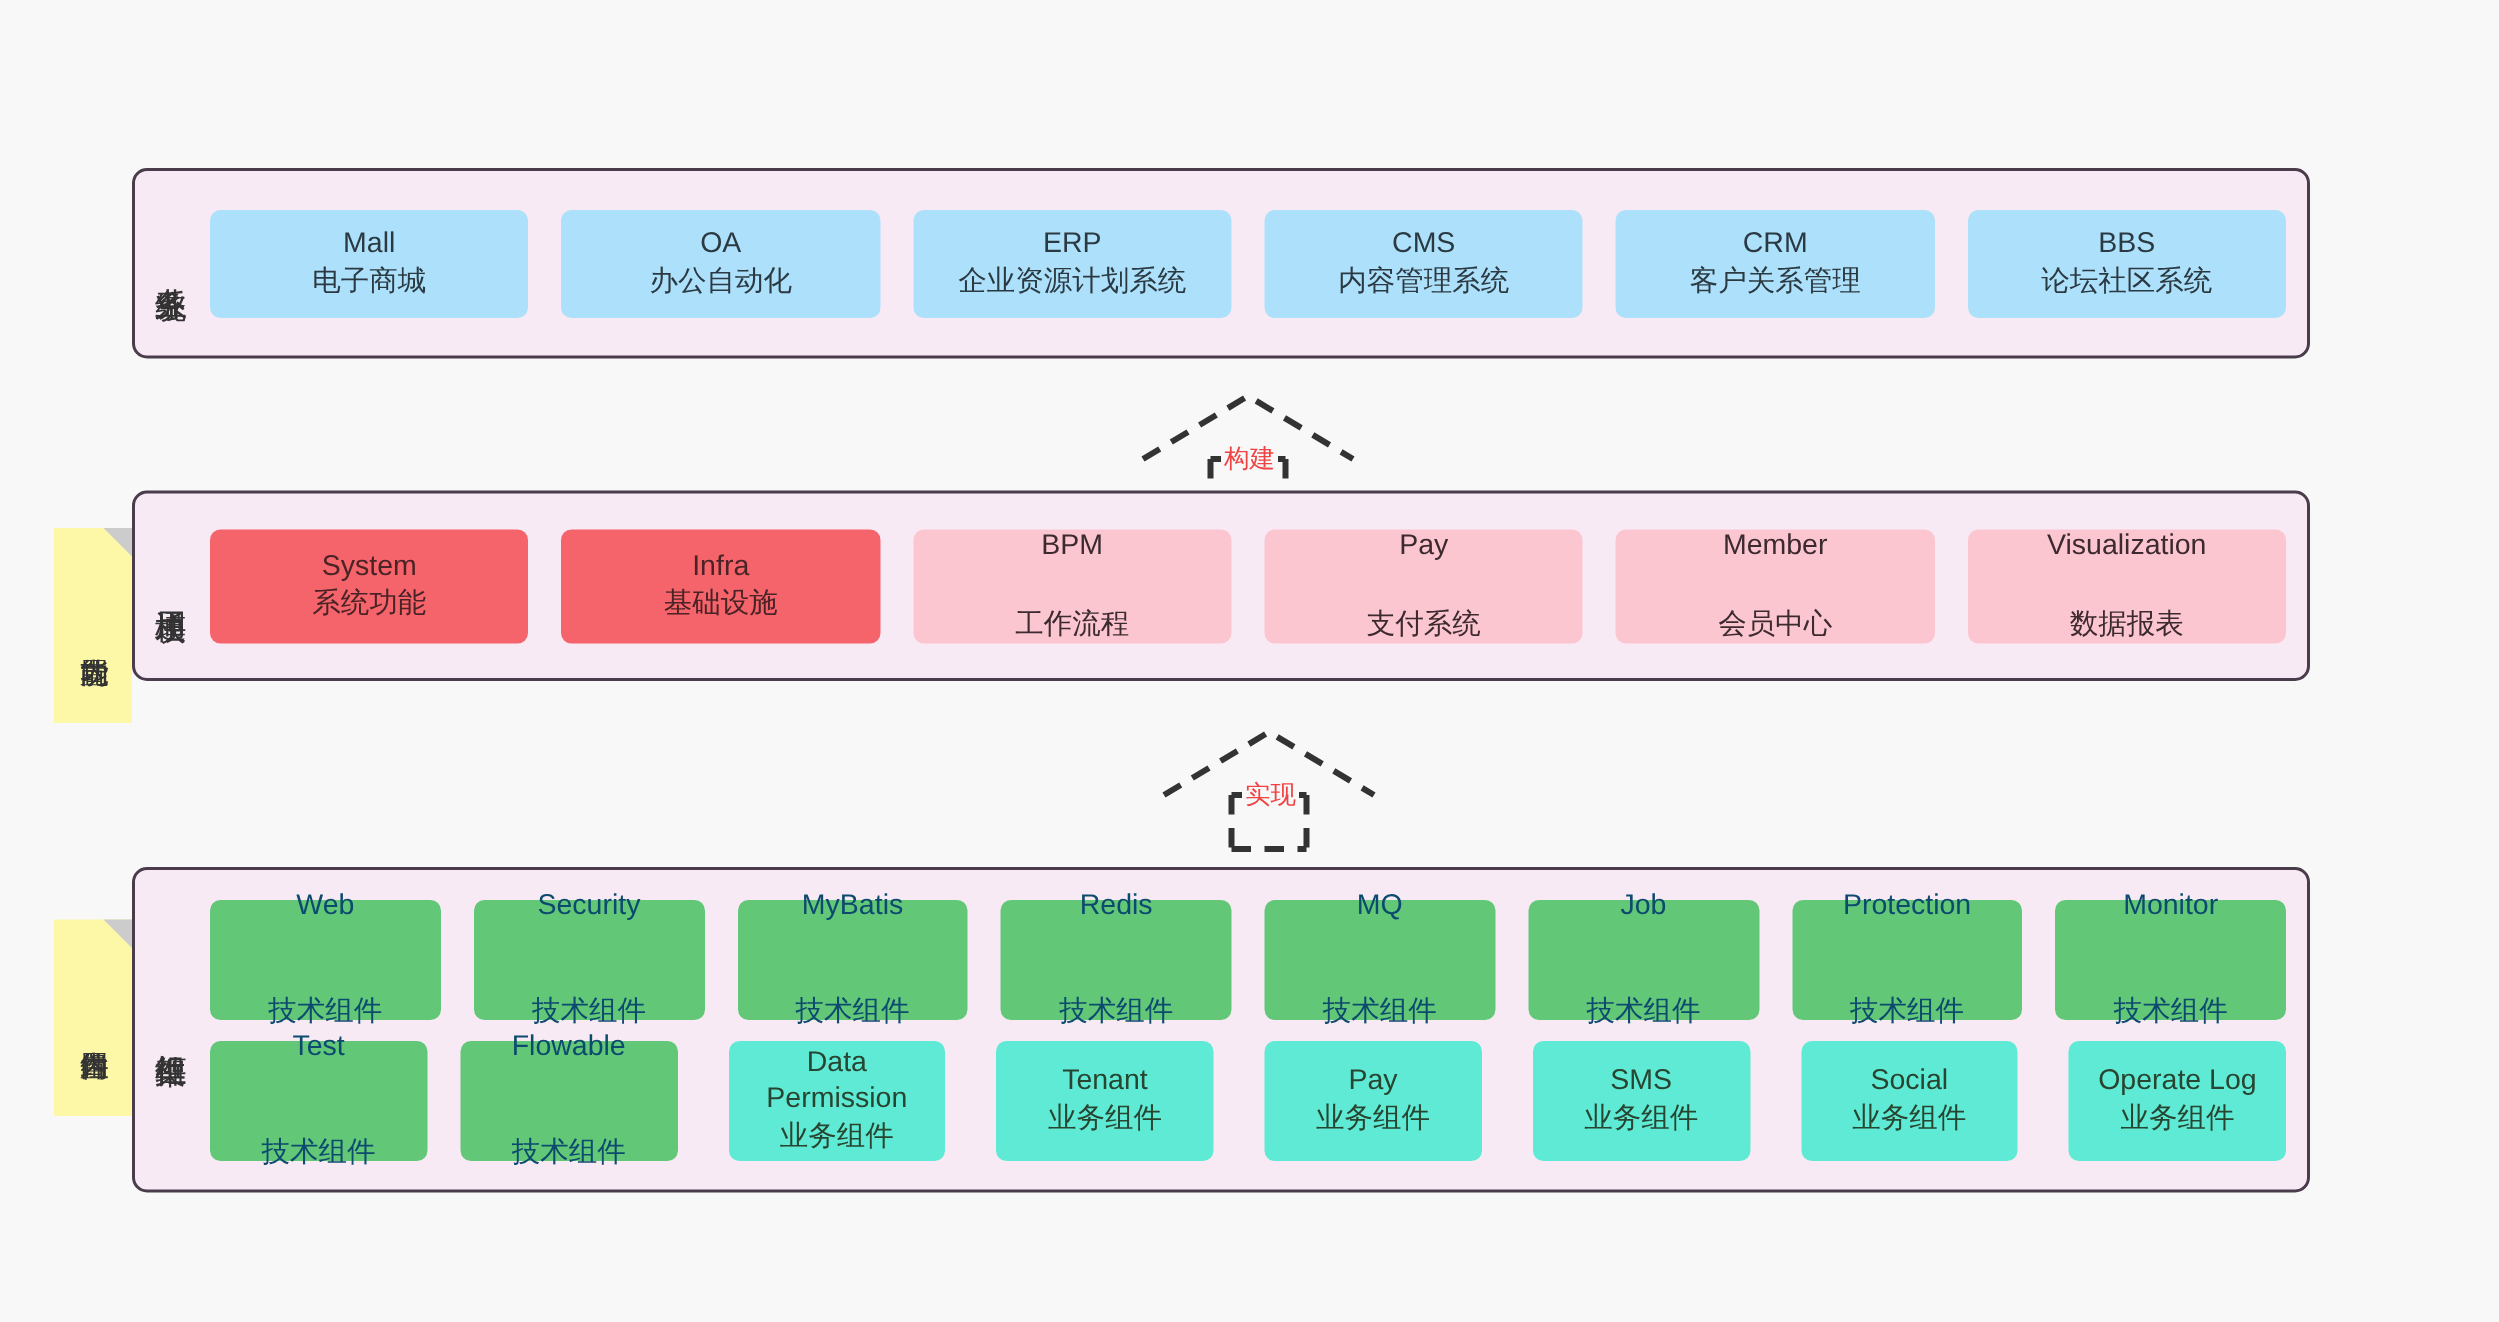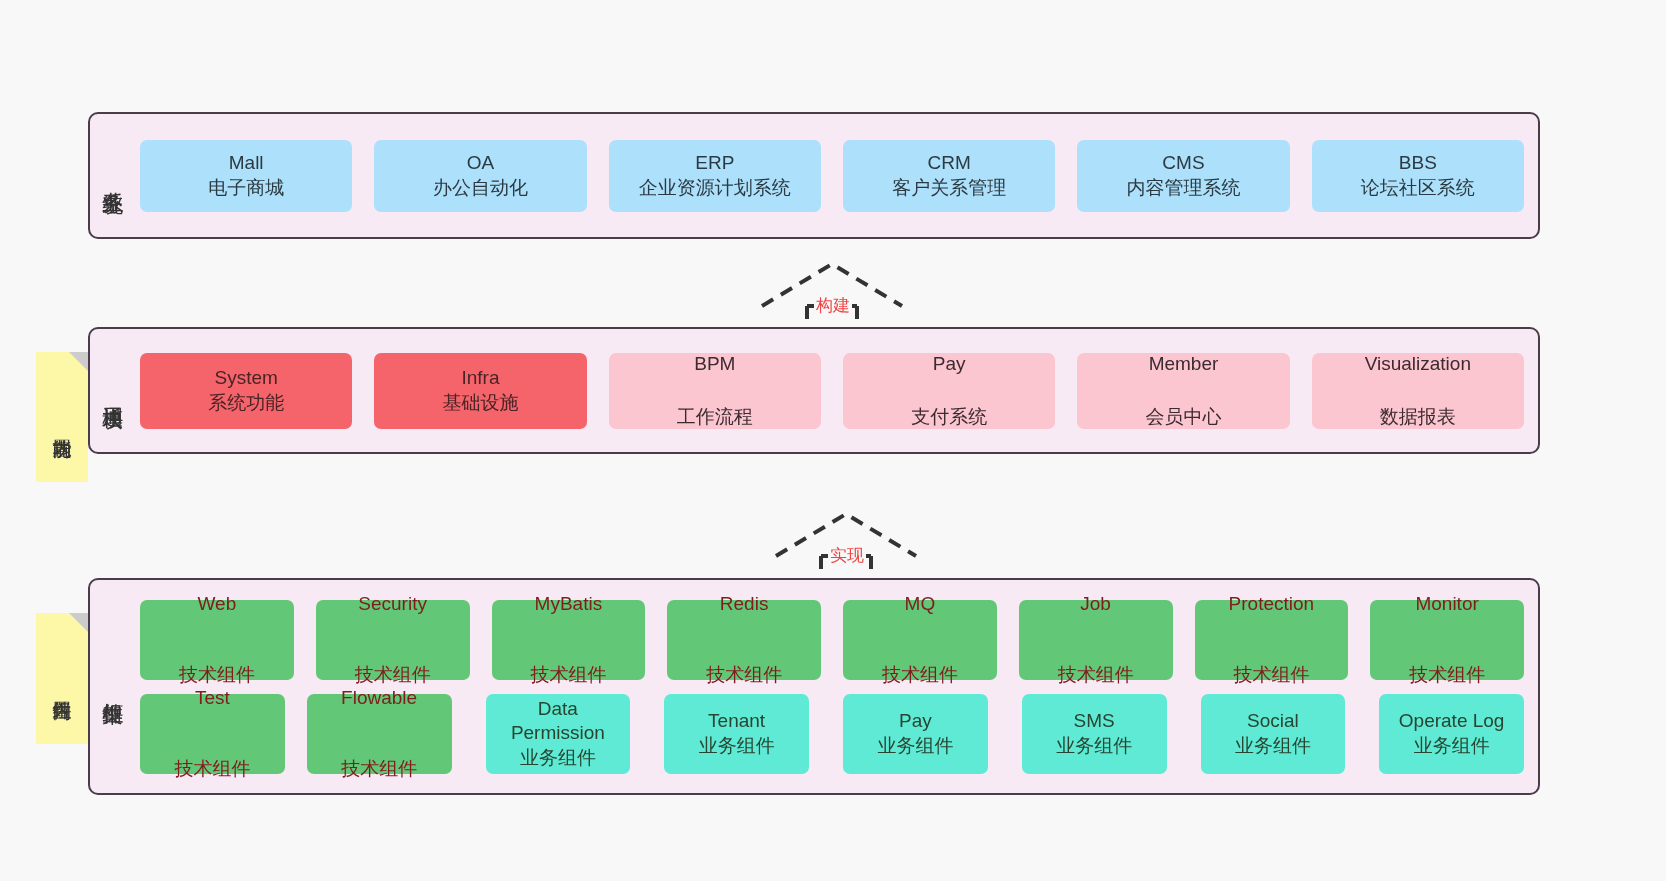--- a/index.html
+++ b/index.html
@@ -71,21 +71,21 @@
     box-sizing: border-box;
     padding: 4px 6px;
   }
   .cell .l1 { display: block; }
   .cell .l2 { display: block; }
 
   
   .c-blue      { background: #ade0fb; color: #2b3a42; align-items: center; }
   .c-red       { background: #f4646a; color: #4a2326; }
   .c-pink      { background: #fcc6d1; color: #3c2a30; gap: 28px; }
-  .c-green     { background: #62c878; color: #7f1d1d; gap: 47px; }
+  .c-green     { background: #62c878; color: #0c4a6e; gap: 47px; }
   .c-greenpale { background: #5eead4; color: #274531; margin-left: 12px; }
 
   
   #layer-business  { left: 88px;  top: 112px; width: 1452px; height: 127px; }
   #layer-business .cell { height: 72px; }
 
   #layer-modules   { left: 88px;  top: 327px; width: 1452px; height: 127px; }
   #layer-modules .cell { height: 76px; }
 
   #layer-framework { left: 88px;  top: 578px; width: 1452px; height: 217px; }
@@ -128,21 +128,21 @@
   .conn-label {
     position: absolute;
     font-size: 17px;
     color: #ef4444;
     background: #f8f8f8;
     padding: 0 2px;
     white-space: nowrap;
   }
   #conn-build  { left: 752px; top: 258px; width: 160px; height: 84px; }
   #conn-build  .conn-label { left: 62px; top: 36px; }
-  #conn-impl   { left: 766px; top: 508px; width: 160px; height: 84px; }
+  #conn-impl   { left: 766px; top: 482px; width: 160px; height: 84px; }
   #conn-impl   .conn-label { left: 62px; top: 36px; }
 </style>
 </head>
 <body>
 
 <div class="canvas">
 
   <div class="layer" id="layer-business">
     <div class="layer-title">业务系统</div>
     <div class="layer-body">
@@ -153,26 +153,26 @@
         </div>
         <div class="cell c-blue">
           <span class="l1">OA</span>
           <span class="l2">办公自动化</span>
         </div>
         <div class="cell c-blue">
           <span class="l1">ERP</span>
           <span class="l2">企业资源计划系统</span>
         </div>
         <div class="cell c-blue">
+          <span class="l1">CMS</span>
+          <span class="l2">内容管理系统</span>
+        </div>
+        <div class="cell c-blue">
           <span class="l1">CRM</span>
           <span class="l2">客户关系管理</span>
-        </div>
-        <div class="cell c-blue">
-          <span class="l1">CMS</span>
-          <span class="l2">内容管理系统</span>
         </div>
         <div class="cell c-blue">
           <span class="l1">BBS</span>
           <span class="l2">论坛社区系统</span>
         </div>
       </div>
     </div>
   </div>
 
   <div class="connector" id="conn-build">

